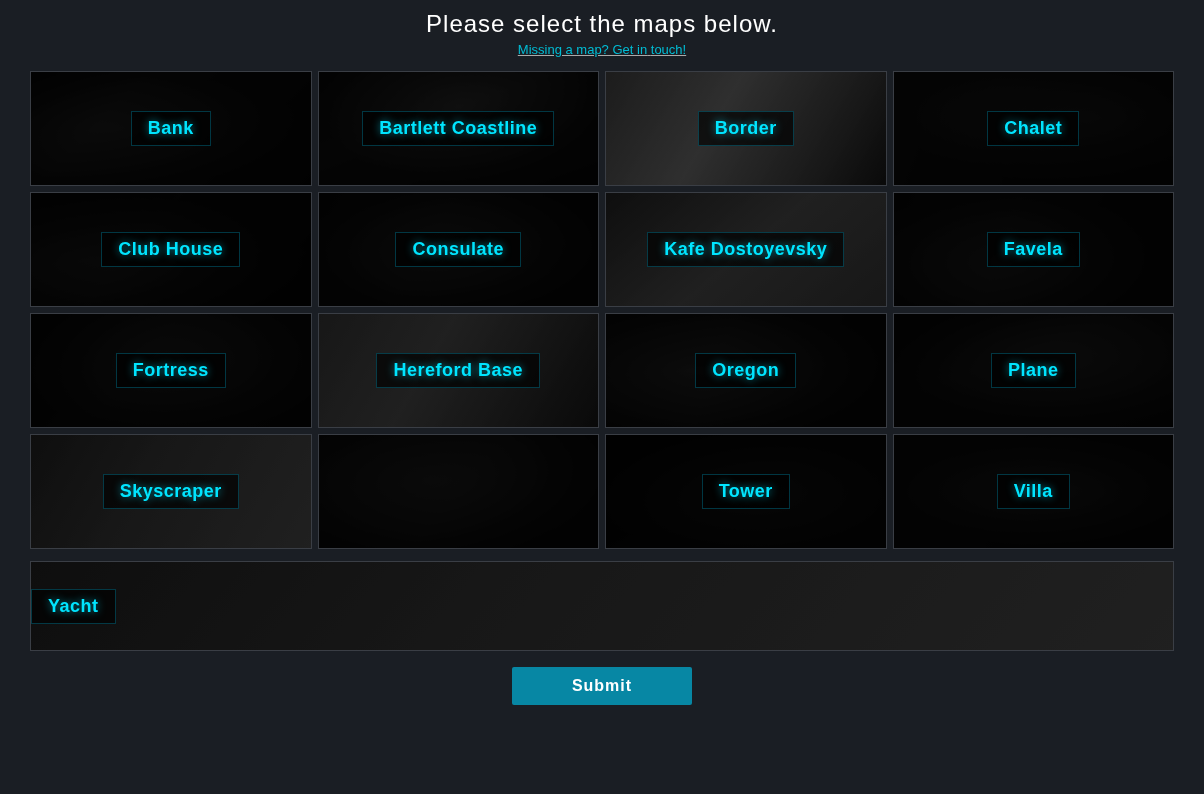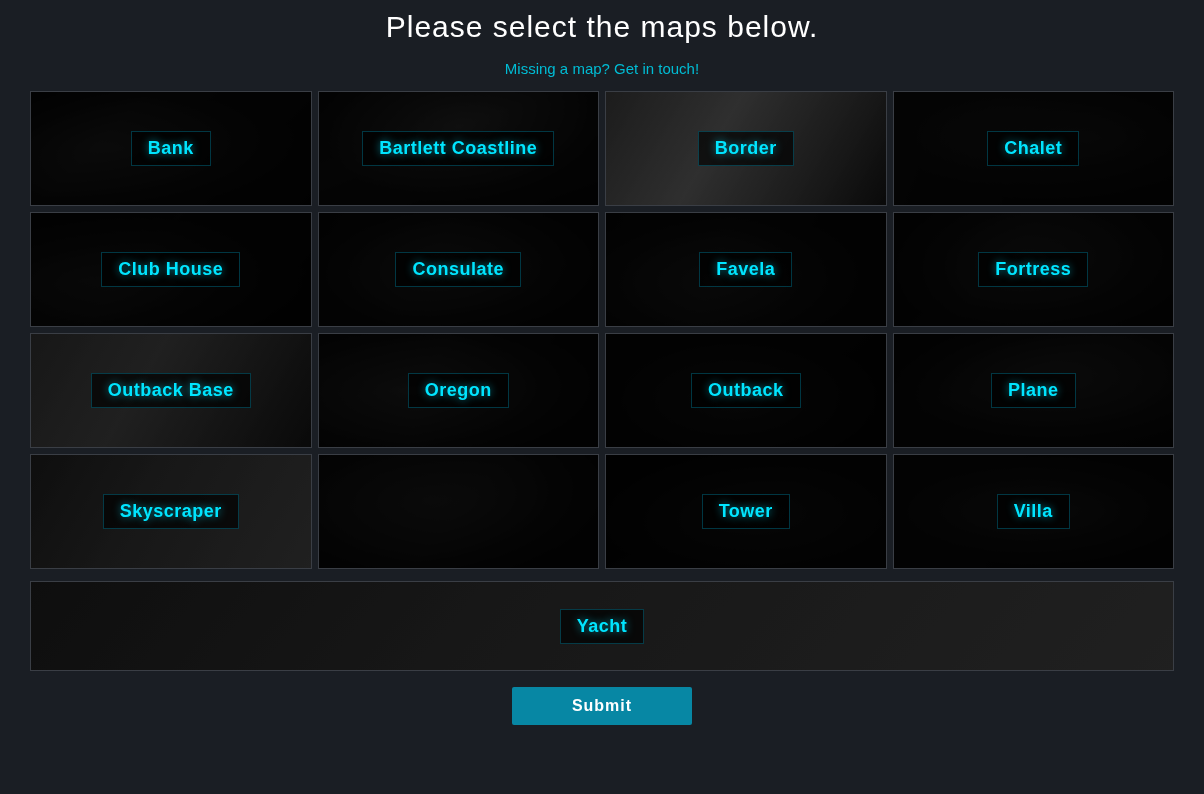--- a/index.html
+++ b/index.html
@@ -12,28 +12,29 @@
       overflow-x: hidden;
     }
 
     .page-header {
       text-align: center;
       padding: 10px 0 8px;
     }
 
     .page-title {
       color: #ffffff;
-      font-size: 30px;
+      font-size: 24px;
       letter-spacing: 1px;
-      margin-bottom: 16px;
+      margin-bottom: 4px;
     }
 
     .page-subtitle {
       color: #aaaaaa;
-      font-size: 15px;
+      font-size: 13px;
+      text-decoration: underline;
     }
 
     .page-subtitle span {
       color: #00bcd4;
       cursor: pointer;
     }
 
     .maps-grid {
       display: grid;
       grid-template-columns: repeat(4, 1fr);
@@ -174,21 +175,20 @@
 
     .map-card-yacht {
       position: relative;
       height: 90px;
       background: #2a2e35;
       border: 1px solid #3a3e45;
       cursor: pointer;
       overflow: hidden;
       display: flex;
       align-items: center;
-      justify-content: center;
     }
 
     .submit-row {
       display: flex;
       justify-content: center;
       padding: 10px 0 10px;
     }
 
     .submit-btn {
       background: rgba(0, 180, 220, 0.7);
@@ -232,38 +232,38 @@
     </div>
     <div class="map-card">
       <div class="map-bg bg-clubhouse"></div>
       <span class="map-label">Club House</span>
     </div>
     <div class="map-card">
       <div class="map-bg bg-consulate"></div>
       <span class="map-label">Consulate</span>
     </div>
     <div class="map-card">
+      <div class="map-bg bg-kafe"></div>
+      <span class="map-label">Kafe Dostoyevsky</span>
+    </div>
+    <div class="map-card">
       <div class="map-bg bg-favela"></div>
       <span class="map-label">Favela</span>
     </div>
     <div class="map-card">
       <div class="map-bg bg-fortress"></div>
       <span class="map-label">Fortress</span>
     </div>
     <div class="map-card">
       <div class="map-bg bg-hereford"></div>
-      <span class="map-label">Outback Base</span>
+      <span class="map-label">Hereford Base</span>
     </div>
     <div class="map-card">
       <div class="map-bg bg-oregon"></div>
       <span class="map-label">Oregon</span>
-    </div>
-    <div class="map-card">
-      <div class="map-bg bg-outback"></div>
-      <span class="map-label">Outback</span>
     </div>
     <div class="map-card">
       <div class="map-bg bg-plane"></div>
       <span class="map-label">Plane</span>
     </div>
     <div class="map-card">
       <div class="map-bg bg-skyscraper"></div>
       <span class="map-label">Skyscraper</span>
     </div>
     <div class="map-card">

